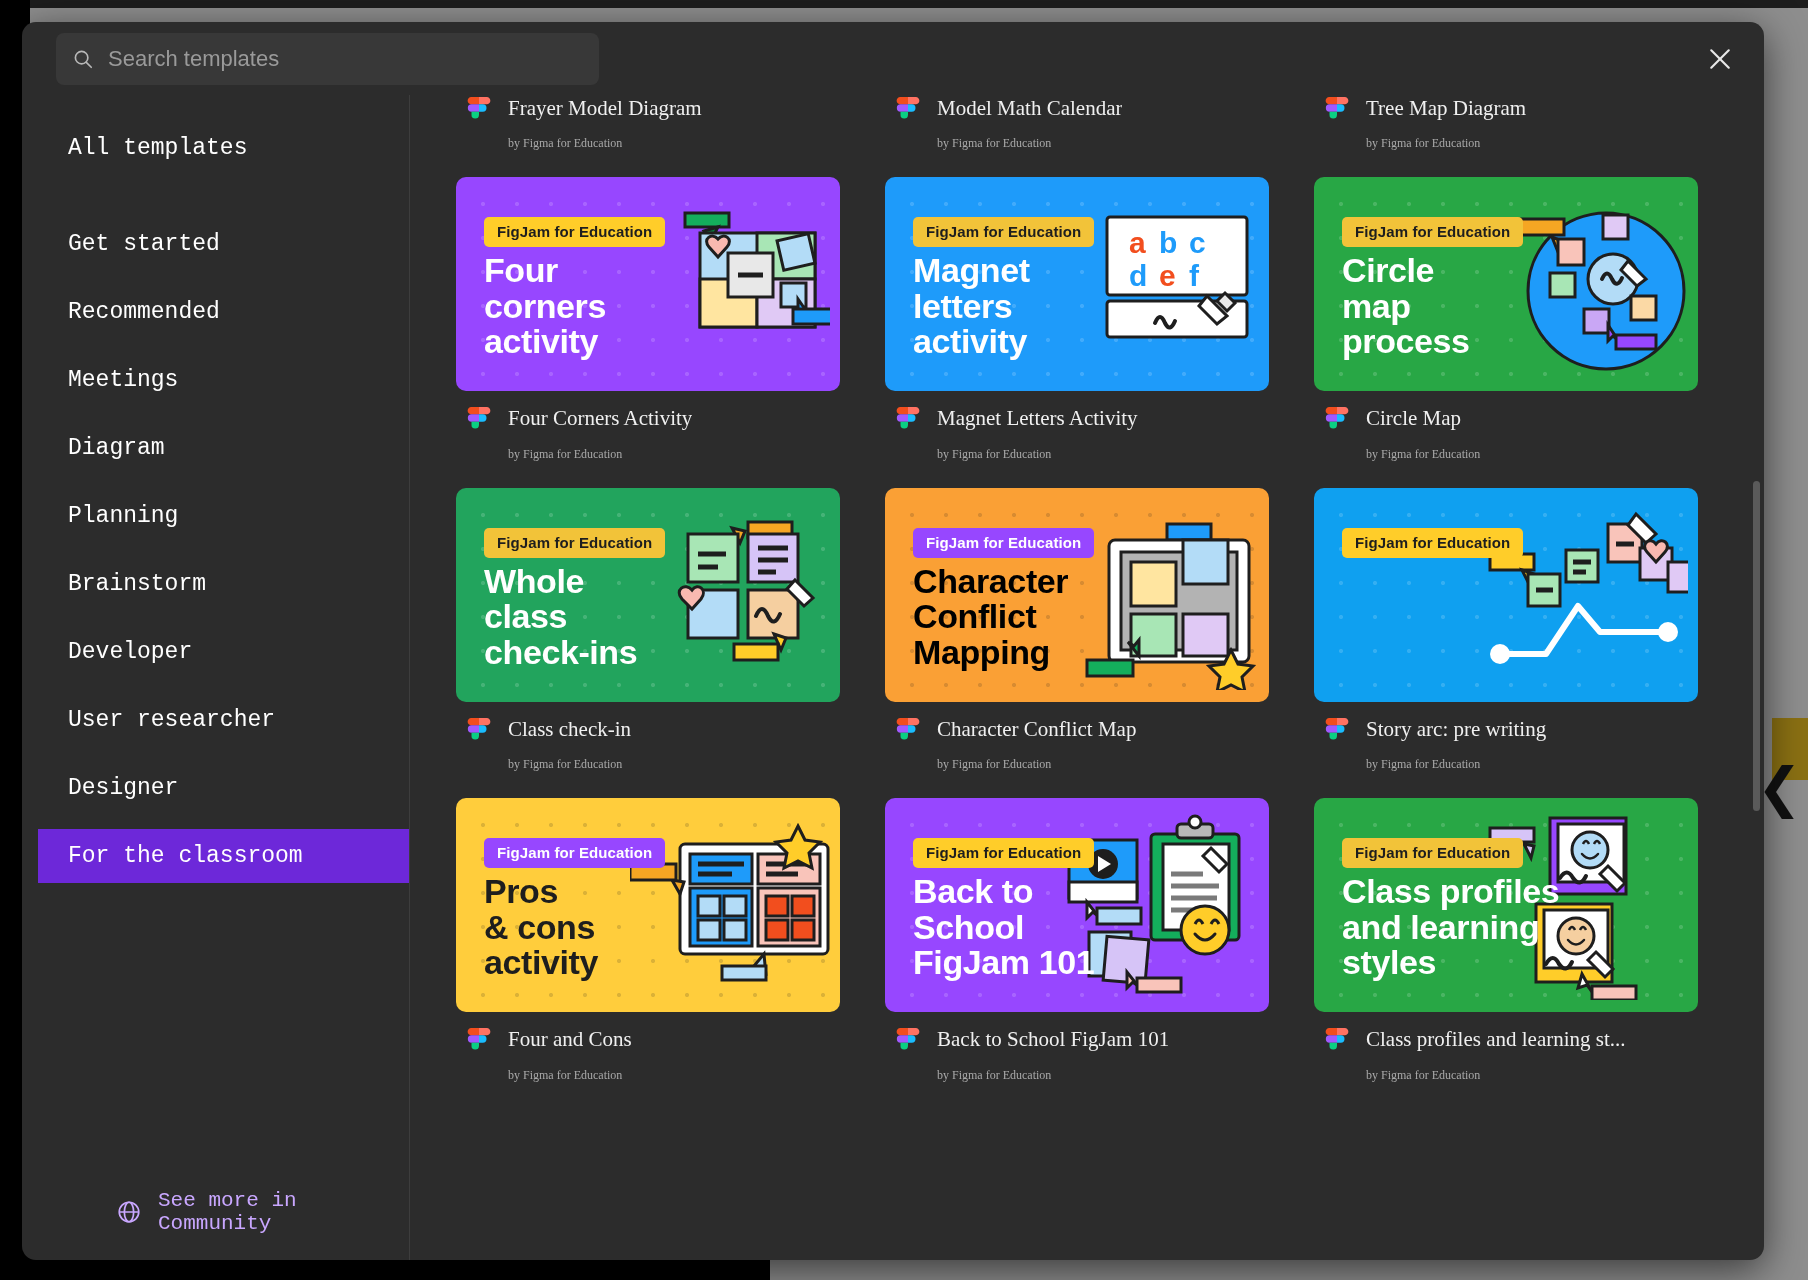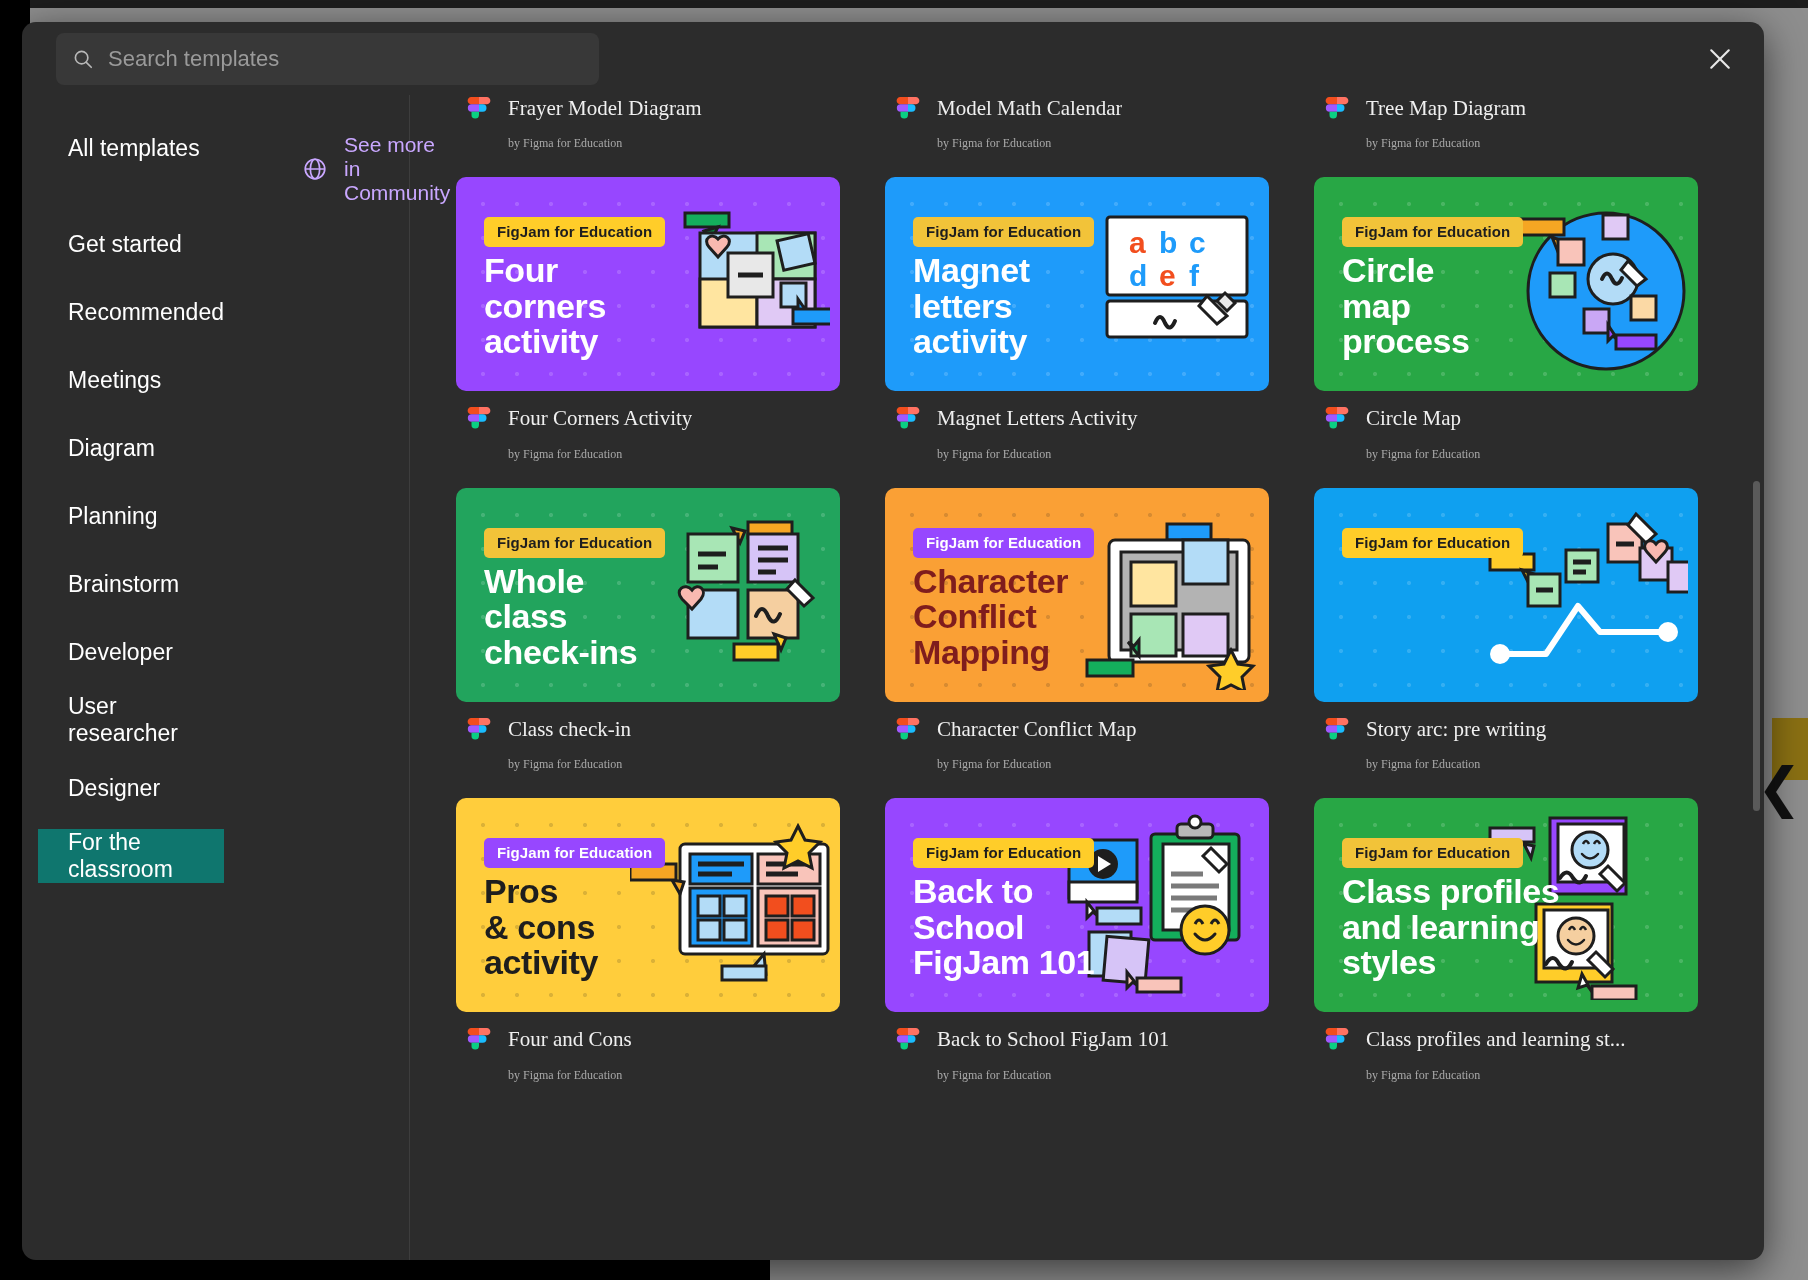--- a/index.html
+++ b/index.html
@@ -58,34 +58,35 @@
     cursor: pointer; background: none; border: none;
   }
 
   
   .modal-body { flex: 1; display: flex; min-height: 0; }
 
   
   .sidebar {
     width: 372px; flex: 0 0 372px;
     border-right: 1px solid #3d3d3d;
-    display: flex; flex-direction: row;
+    display: flex; flex-direction: column;
     padding-top: 26px;
     position: relative;
+    font-family: Liberation Mono, monospace;
   }
   .nav-list { flex: 1; }
   .nav-item {
     height: 54px; display: flex; align-items: center;
     padding-left: 30px;
     color: #ffffff; font-size: 23px;
     cursor: pointer;
   }
   .nav-item.spaced { margin-bottom: 14px; }
   .nav-item.gap-after { margin-bottom: 42px; }
-  .nav-item.active { background: #0f766e; }
+  .nav-item.active { background: #6d28d9; }
   .sidebar-footer {
     height: 96px; display: flex; align-items: center;
     padding-left: 30px;
     margin-left: 48px;
   }
   .community-link {
     display: flex; align-items: center; gap: 16px;
     color: #c9a7ff; font-size: 21px; cursor: pointer;
   }
   .globe-icon { width: 26px; height: 26px; flex: 0 0 26px; }
@@ -445,21 +446,21 @@
     <rect x="62" y="50" width="116" height="98" fill="#b3b3b3" stroke="#1e1e1e" stroke-width="3"></rect>
     <rect x="72" y="60" width="45" height="44" fill="#ffe5a0" stroke="#1e1e1e" stroke-width="3"></rect>
     <rect x="72" y="112" width="45" height="42" fill="#a8e6b5" stroke="#1e1e1e" stroke-width="3"></rect>
     <rect x="124" y="112" width="45" height="42" fill="#e0c9f5" stroke="#1e1e1e" stroke-width="3"></rect>
     <rect x="124" y="38" width="45" height="44" fill="#b3dcf7" stroke="#1e1e1e" stroke-width="3"></rect>
     <path d="M80 154 l0 -16 -5 6 -6 -4z" fill="#14ae5c" stroke="#1e1e1e" stroke-width="3"></path>
     <rect x="28" y="158" width="46" height="16" fill="#14ae5c" stroke="#1e1e1e" stroke-width="3"></rect>
     <path d="M172 148 l7 14 15 2 -11 11 3 15 -14 -7 -14 7 3 -15 -11 -11 15 -2z" fill="#ffcd29" stroke="#1e1e1e" stroke-width="3"></path>
   </svg>
       <div class="badge" style="background:#9747ff;color:#ffffff">FigJam for Education</div>
-      <div class="card-title" style="color:#7f1d1d">Character
+      <div class="card-title" style="color:#000000">Character
 Conflict
 Mapping</div>
     </div>
     <div class="card-meta">
       <svg class="figma-logo" viewBox="0 0 30 44">
     <path d="M7.5 0h7.5v7.33H7.5a3.67 3.67 0 110-7.33z" fill="#f24e1e"></path>
     <path d="M15 0h7.5a3.67 3.67 0 110 7.33H15z" fill="#ff7262"></path>
     <path d="M7.5 7.33h7.5v7.34H7.5a3.67 3.67 0 110-7.34z" fill="#a259ff"></path>
     <path d="M15 7.33h3.83a3.67 3.67 0 110 7.34H15z" fill="#1abcfe"></path>
     <path d="M7.5 14.67h7.5V18a3.67 3.67 0 11-7.5-.33z" fill="#0acf83"></path>

